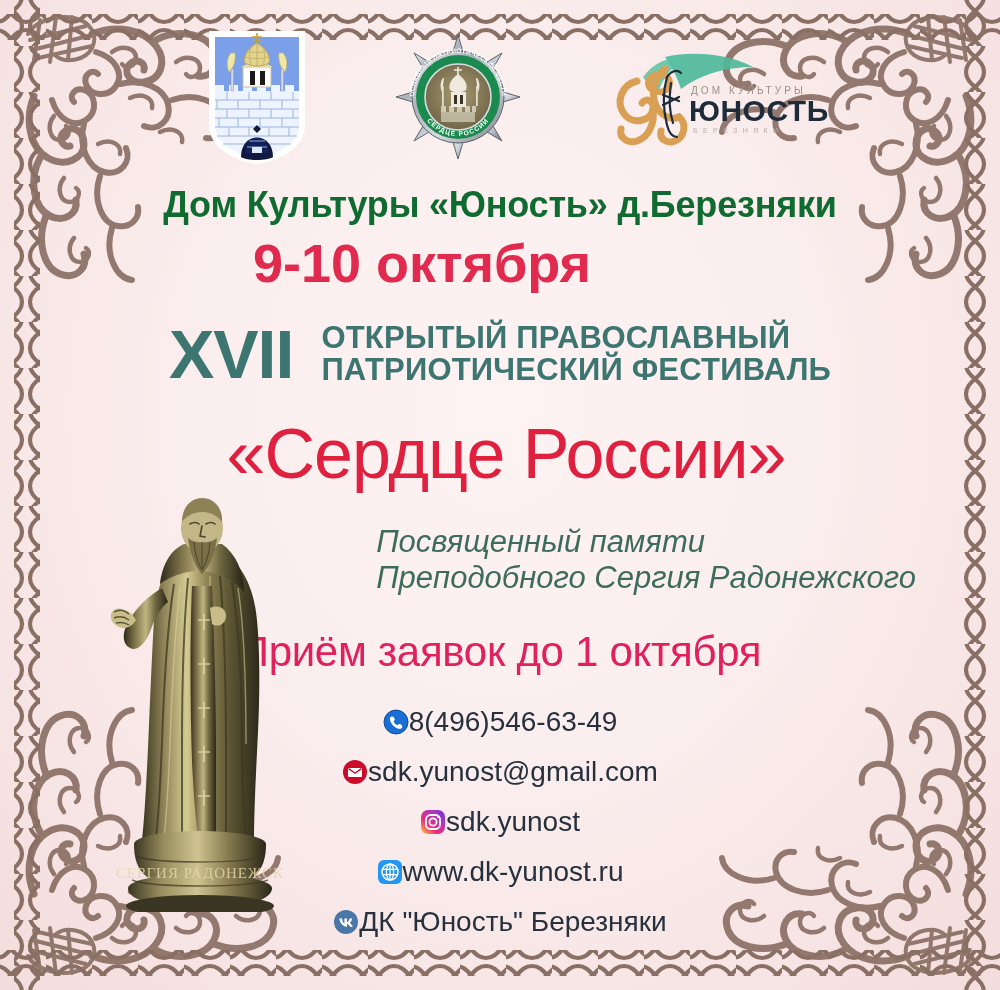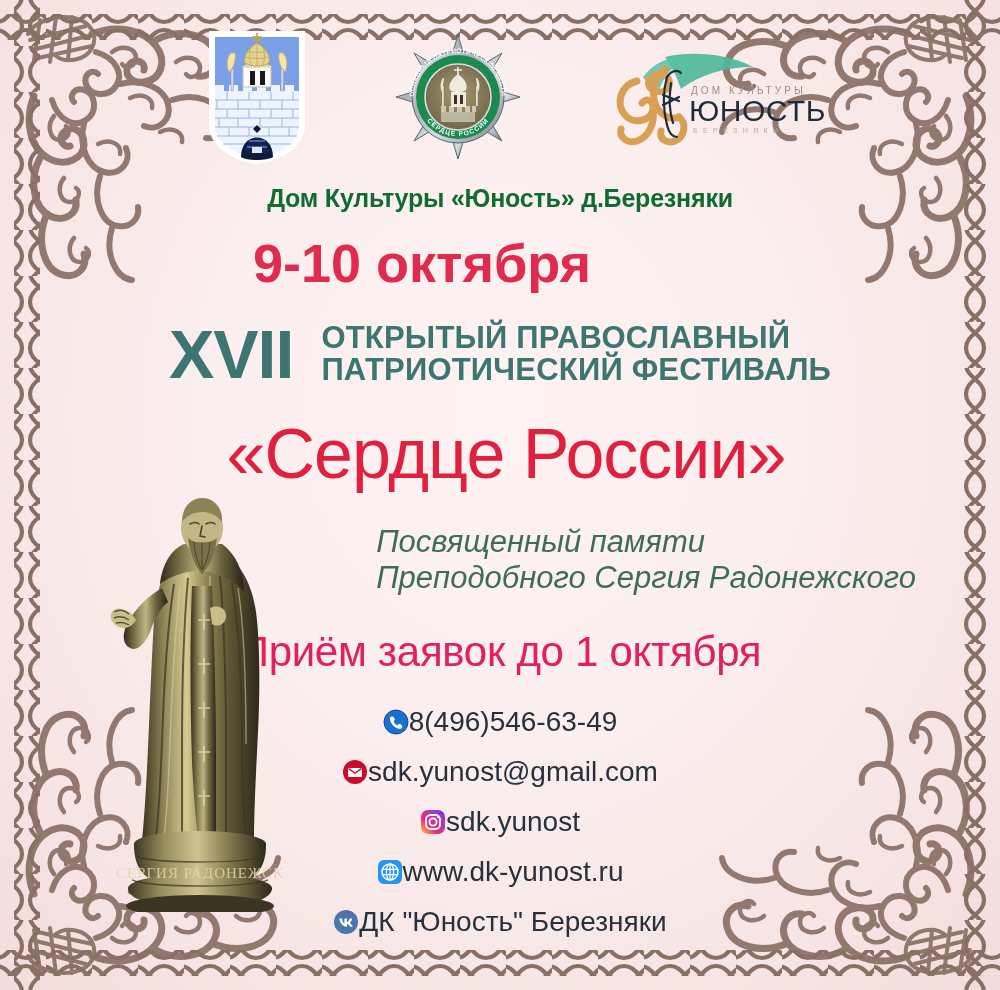--- a/index.html
+++ b/index.html
@@ -36,34 +36,34 @@
   .yunost{width:188px;height:104px;position:relative;}
   .yunost svg{position:absolute;left:0;top:0;}
   .y-top{
     position:absolute;left:84px;top:38px;
     font-size:10px;letter-spacing:3.1px;color:#9a8e86;
     font-family:"Liberation Sans",sans-serif;text-transform:uppercase;
     white-space:nowrap;
   }
   .y-main{
     position:absolute;left:82px;top:47px;
-    font-size:30px;font-weight:normal;color:#1d2b3a;letter-spacing:.5px;
+    font-size:30px;font-weight:bold;color:#1d2b3a;letter-spacing:.5px;
     font-family:"Liberation Sans",sans-serif;white-space:nowrap;
   }
   .y-sub{
     position:absolute;left:86px;top:80px;
     font-size:7px;letter-spacing:5.4px;color:#b8aaa2;
     font-family:"Liberation Sans",sans-serif;text-transform:uppercase;
     white-space:nowrap;
   }
 
   
   .line-house{
     position:absolute;left:0;top:184px;width:1000px;text-align:center;
-    font-size:25px;font-weight:bold;color:#0f6b2f;letter-spacing:-0.2px;
+    font-size:36px;font-weight:bold;color:#0f6b2f;letter-spacing:-0.2px;
     white-space:nowrap;
   }
   .line-dates{
     position:absolute;left:0;top:232px;width:844px;text-align:center;
     font-size:54px;font-weight:bold;color:#e02a4e;letter-spacing:0px;
   }
 
   .fest-row{
     position:absolute;left:0;top:322px;width:1000px;
     display:flex;align-items:center;justify-content:center;gap:28px;

